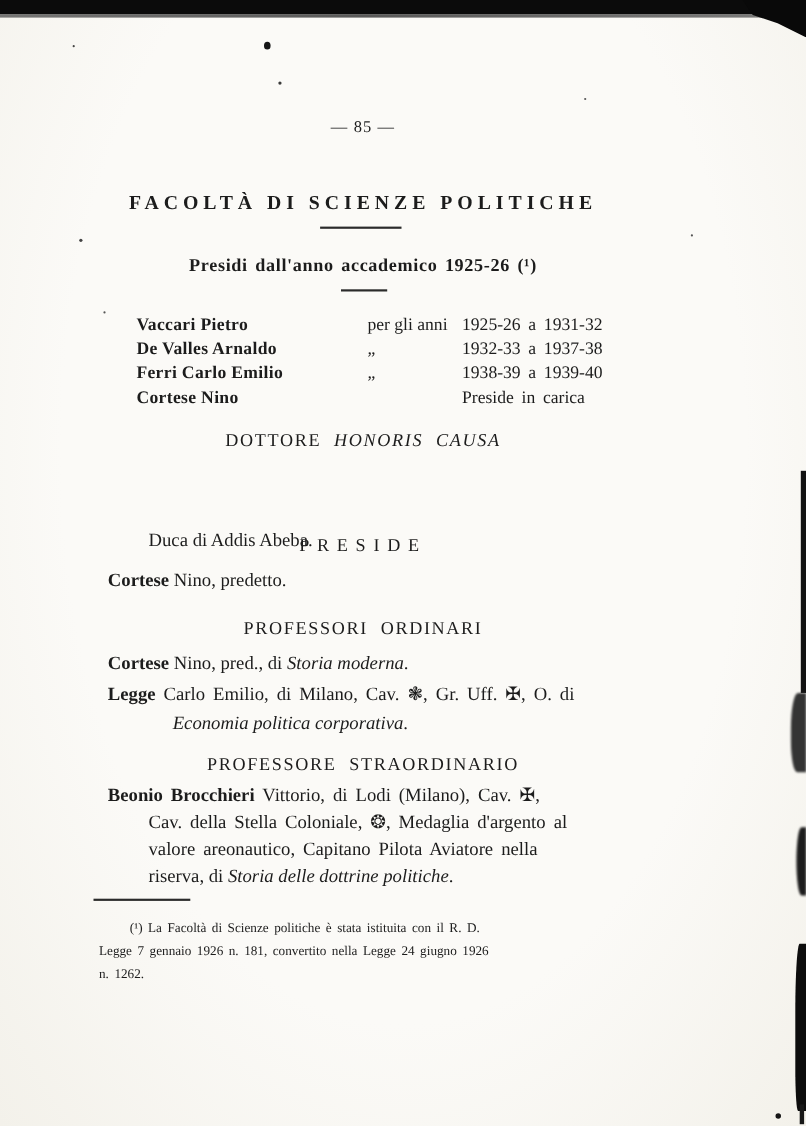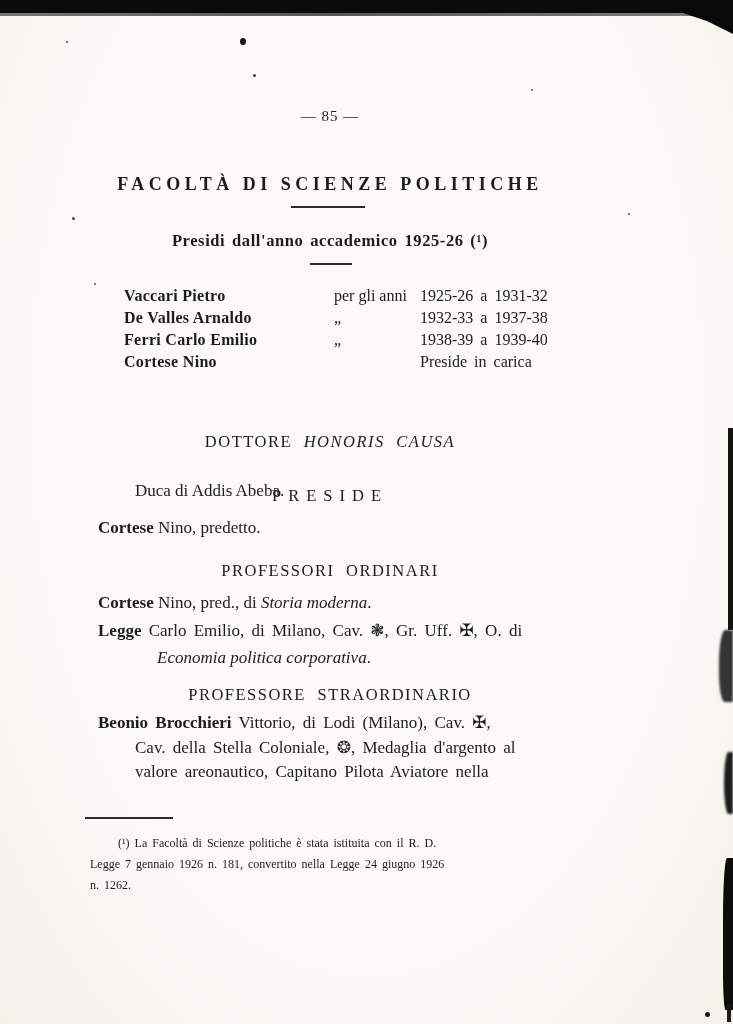--- a/index.html
+++ b/index.html
@@ -25,21 +25,21 @@
   .title-rule { top: 206px; left: 193px; width: 74px; }
   .subtitle { top: 231px; font-size: 16.5px; font-weight: bold; letter-spacing: 0.6px; word-spacing: 2px; }
   .subtitle-rule { top: 263px; left: 212px; width: 42px; }
 
   .presidi-row { position: absolute; left: 0; width: 100%; height: 22px; font-size: 16px; }
   .presidi-name { position: absolute; left: 26px; font-weight: bold; letter-spacing: 0.3px; white-space: nowrap; }
   .presidi-span { position: absolute; left: 236px; width: 78px; text-align: left; white-space: nowrap; }
   .presidi-years { position: absolute; left: 322px; white-space: nowrap; word-spacing: 3px; }
 
   .sec-heading { font-size: 16.5px; letter-spacing: 1.5px; word-spacing: 6px; }
-  .heading-honoris { top: 390px; margin-top: 42px; }
+  .heading-honoris { top: 390px; }
   .heading-preside { top: 486px; letter-spacing: 7px; }
   .heading-ordinari { top: 561px; }
   .heading-straordinario { top: 685px; }
 
   .body-line { font-size: 17px; }
   .ws-wide { word-spacing: 5px; }
   .ws-med { word-spacing: 3px; }
   .indent { left: 37px; }
 
   .fn-rule { top: 817px; left: 85px; width: 88px; height: 2px; }
@@ -149,20 +149,24 @@
       <span class="i">Economia politica corporativa</span><span>.</span>
     </div>
 
     <div class="abs ctr sec-heading heading-straordinario">PROFESSORE STRAORDINARIO</div>
     <div class="abs body-line ws-med" style="top:712px; left:0;">
       <span class="b">Beonio Brocchieri</span>
       <span>Vittorio, di Lodi (Milano), Cav. ✠,</span>
     </div>
     <div class="abs body-line ws-med indent" style="top:737px;">Cav. della Stella Coloniale, ❂, Medaglia d'argento al</div>
     <div class="abs body-line ws-med indent" style="top:762px;">valore areonautico, Capitano Pilota Aviatore nella</div>
+    <div class="abs body-line indent" style="top:787px;">
+      <span>riserva, di</span>
+      <span class="i">Storia delle dottrine politiche</span><span>.</span>
+    </div>
   </div>
 
   <div class="rule fn-rule"></div>
   <div class="abs footnote-line" style="top:836px; left:118px;">(¹) La Facoltà di Scienze politiche è stata istituita con il R. D.</div>
   <div class="abs footnote-line" style="top:857px; left:90px;">Legge 7 gennaio 1926 n. 181, convertito nella Legge 24 giugno 1926</div>
   <div class="abs footnote-line" style="top:878px; left:90px;">n. 1262.</div>
 
 </div>
 
 </body></html>

